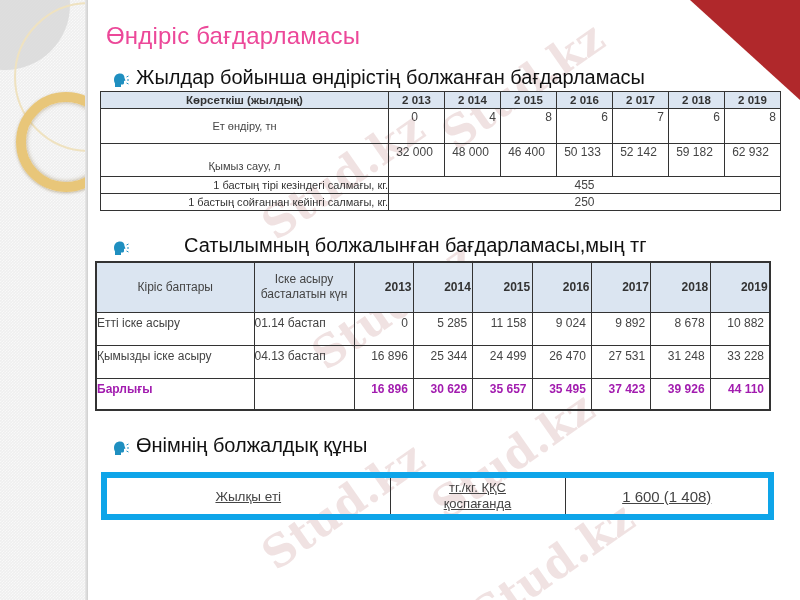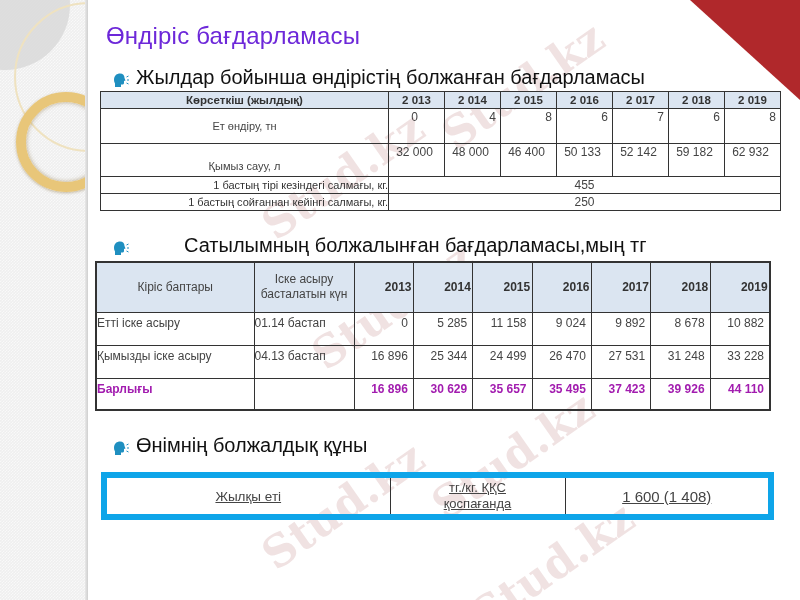--- a/index.html
+++ b/index.html
@@ -38,21 +38,21 @@
     }
     .corner-fill {
       position: absolute; right: 0; top: 0; width: 110px; height: 100px;
       background: #b0282b;
       clip-path: polygon(0 0, 100% 0, 100% 100%);
     }
 
     
     .page-title {
       position: absolute; left: 106px; top: 22px;
-      font-size: 24px; color: #6d28d9; font-weight: normal;
+      font-size: 24px; color: #ec4899; font-weight: normal;
       letter-spacing: 0.2px;
     }
 
     
     .bullet {
       position: absolute; left: 112px; display: flex; align-items: center;
       font-size: 20px; color: #111;
     }
     .bullet .icon { width: 18px; height: 16px; margin-right: 6px; display: inline-block; }
 

